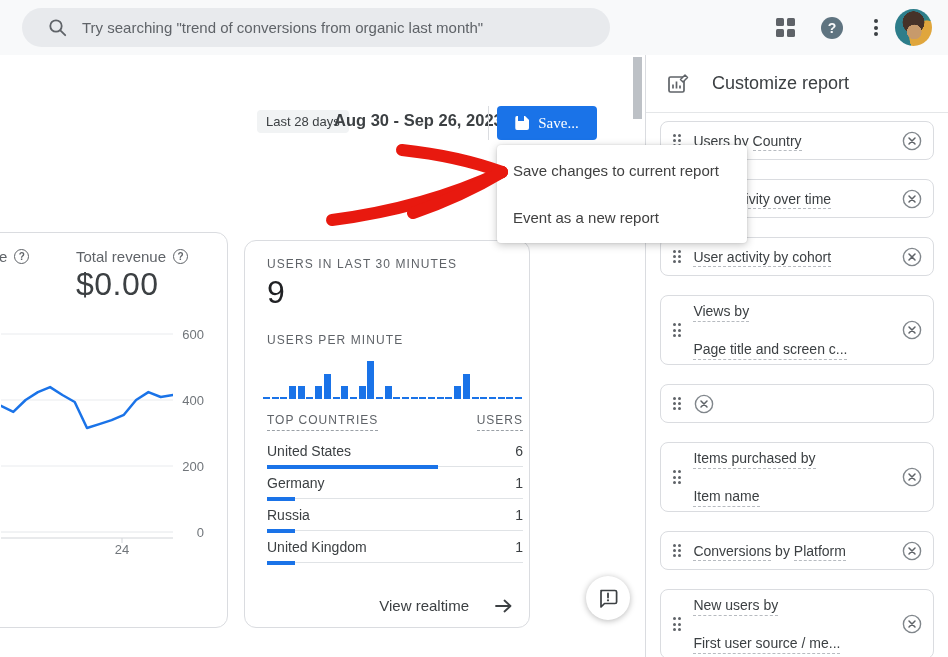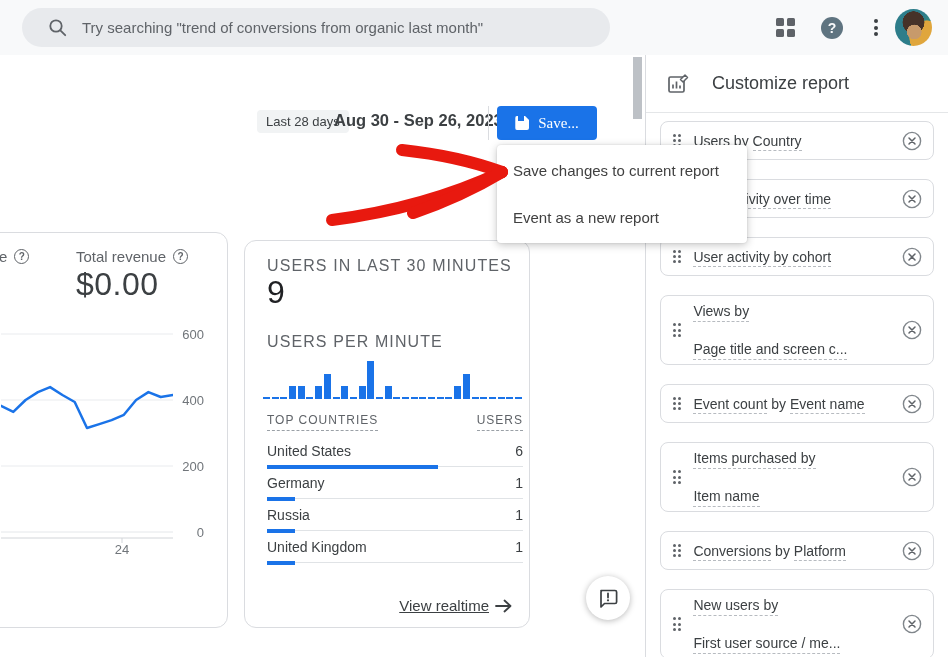--- a/index.html
+++ b/index.html
@@ -47,35 +47,35 @@
   .card { position:absolute; background:#fff; border:1px solid #dadce0; border-radius:12px; }
   #metrics-card { left:-150px; top:232px; width:378px; height:396px; }
   .metric-label { position:absolute; font-size:15px; color:#5f6368; display:flex; align-items:center; gap:7px; }
   .help-o { width:15px; height:15px; border-radius:50%; border:1.3px solid #5f6368; color:#5f6368;
             font-size:10px; font-weight:700; display:inline-flex; align-items:center; justify-content:center; }
   .metric-value { position:absolute; font-size:32px; color:#3c4043; letter-spacing:.5px; }
   .ytick { position:absolute; left:323px; width:30px; text-align:right; font-size:13px; color:#70757a; }
   .xtick { position:absolute; left:251px; top:309px; width:40px; text-align:center; font-size:13px; color:#70757a; }
 
   #realtime-card { left:244px; top:240px; width:286px; height:388px; }
-  .rt-label { position:absolute; font-size:16px; font-weight:500; letter-spacing:1.1px; color:#5f6368; }
+  .rt-label { position:absolute; font-size:12px; font-weight:500; letter-spacing:1.1px; color:#5f6368; }
   .rt-value { position:absolute; font-size:32px; color:#202124; }
   .bars { position:absolute; left:18px; top:113px; width:260px; height:45px;
           display:flex; align-items:flex-end; gap:1.7px; }
   .bar { width:7px; background:#1a73e8; flex:none; }
   .c-head { position:absolute; left:22px; top:172px; width:256px; display:flex; justify-content:space-between;
             font-size:12px; font-weight:500; letter-spacing:1px; color:#5f6368; }
   .c-head span { border-bottom:1px dashed #9aa0a6; padding-bottom:3px; }
   .c-rows { position:absolute; left:22px; top:202px; width:256px; }
   .c-row { margin-bottom:5px; }
   .c-line { display:flex; justify-content:space-between; font-size:14px; color:#3c4043; }
   .c-track { position:relative; height:1px; background:#e0e3e6; margin-top:7px; margin-bottom:8px; }
   .c-fill { position:absolute; left:0; top:-1px; height:3.5px; background:#1a73e8; }
-  .view-realtime { position:absolute; right:16px; bottom:13px; display:flex; align-items:center; gap:6px;
-                   font-size:15px; font-weight:500; color:#3c4043; cursor:pointer;text-decoration:underline; }
+  .view-realtime { position:absolute; right:16px; bottom:13px; display:flex; align-items:center; gap:26px;
+                   font-size:15px; font-weight:500; color:#3c4043; cursor:pointer; }
 
   .fab { position:absolute; left:586px; top:576px; width:44px; height:44px; border-radius:50%;
          background:#fff; box-shadow:0 1px 6px rgba(0,0,0,.28); display:flex; align-items:center;
          justify-content:center; z-index:4; cursor:pointer; }
 
   
   #panel { position:absolute; left:645px; top:55px; width:303px; height:602px; background:#fff;
            border-left:1px solid #dadce0; }
   .panel-header { height:58px; display:flex; align-items:center; padding:0 20px; gap:22px;
                   border-bottom:1px solid #e4e6e8; font-size:18px; color:#3c4043; }
@@ -322,23 +322,20 @@
         </div>
         <div class="panel-item">
           <span class="drag">
             <i></i>
             <i></i>
             <i></i>
             <i></i>
             <i></i>
             <i></i>
           </span>
-          <span class="pi-label">
-            <div class="pi-line"><span class="seg-u">Event count</span><span class=""> by </span><span class="seg-u">Event name</span></div>
-          </span>
           <span class="remove"><svg viewBox="0 0 22 22" width="22" height="22">
               <circle cx="11" cy="11" r="8.6" fill="none" stroke="#80868b" stroke-width="1.4"></circle>
               <path d="M8 8l6 6m0-6l-6 6" stroke="#5f6368" stroke-width="1.5" stroke-linecap="round"></path>
             </svg></span>
         </div>
         <div class="panel-item two">
           <span class="drag">
             <i></i>
             <i></i>
             <i></i>

